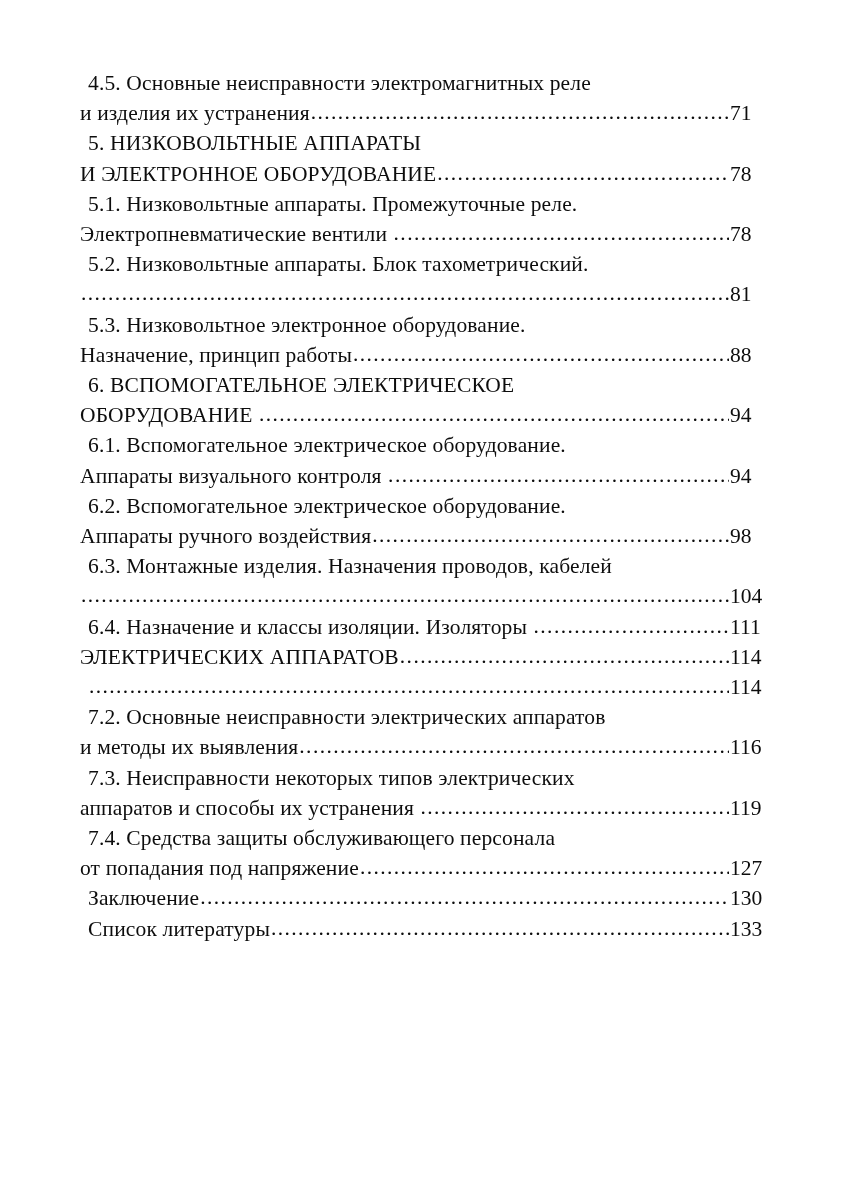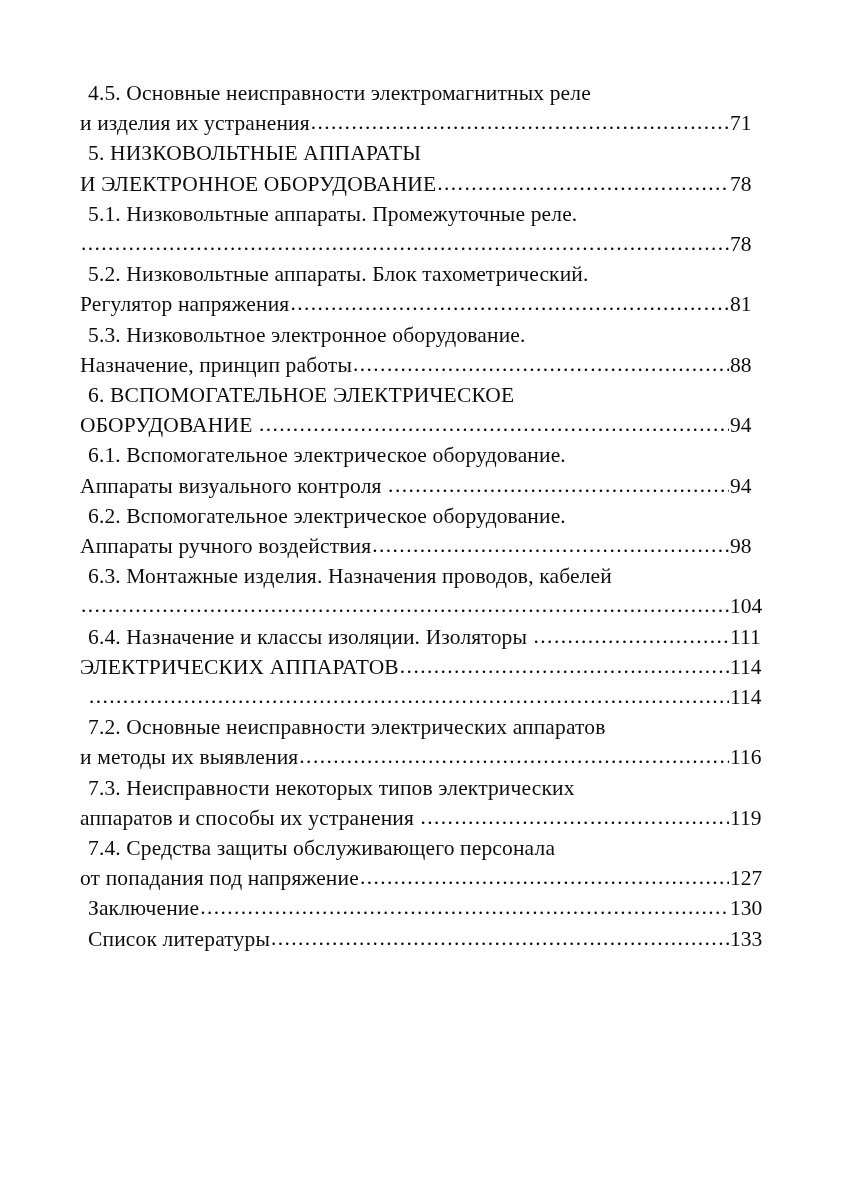--- a/index.html
+++ b/index.html
@@ -11,21 +11,21 @@
     width: 857px;
     height: 1182px;
     position: relative;
     font-family: "Liberation Serif", "DejaVu Serif", serif;
     color: #0d0d0d;
     overflow: hidden;
   }
   #toc {
     position: absolute;
     left: 80px;
-    top: 78px;
+    top: 68px;
     width: 684px;
   }
   .entry {
     margin: 0;
     padding: 0;
   }
   .line {
     display: flex;
     align-items: baseline;
     font-size: 21.5px;
@@ -68,25 +68,25 @@
     <div class="entry">
       <div class="line first-indent"><span class="txt">4.5. Основные неисправности электромагнитных реле</span></div>
       <div class="line"><span class="txt">и изделия их устранения</span><span class="leader"></span><span class="page">71</span></div>
     </div>
     <div class="entry">
       <div class="line caps first-indent"><span class="txt">5. НИЗКОВОЛЬТНЫЕ АППАРАТЫ</span></div>
       <div class="line caps"><span class="txt">И ЭЛЕКТРОННОЕ ОБОРУДОВАНИЕ</span><span class="leader"></span><span class="page">78</span></div>
     </div>
     <div class="entry">
       <div class="line first-indent"><span class="txt">5.1. Низковольтные аппараты. Промежуточные реле.</span></div>
-      <div class="line"><span class="leader"></span><span class="page">78</span></div>
+      <div class="line"><span class="txt">Электропневматические вентили </span><span class="leader"></span><span class="page">78</span></div>
     </div>
     <div class="entry">
       <div class="line first-indent"><span class="txt">5.2. Низковольтные аппараты. Блок тахометрический.</span></div>
-      <div class="line"><span class="txt">Регулятор напряжения</span><span class="leader"></span><span class="page">81</span></div>
+      <div class="line"><span class="leader"></span><span class="page">81</span></div>
     </div>
     <div class="entry">
       <div class="line first-indent"><span class="txt">5.3. Низковольтное электронное оборудование.</span></div>
       <div class="line"><span class="txt">Назначение, принцип работы</span><span class="leader"></span><span class="page">88</span></div>
     </div>
     <div class="entry">
       <div class="line caps first-indent"><span class="txt">6. ВСПОМОГАТЕЛЬНОЕ ЭЛЕКТРИЧЕСКОЕ</span></div>
       <div class="line caps"><span class="txt">ОБОРУДОВАНИЕ </span><span class="leader"></span><span class="page">94</span></div>
     </div>
     <div class="entry">

